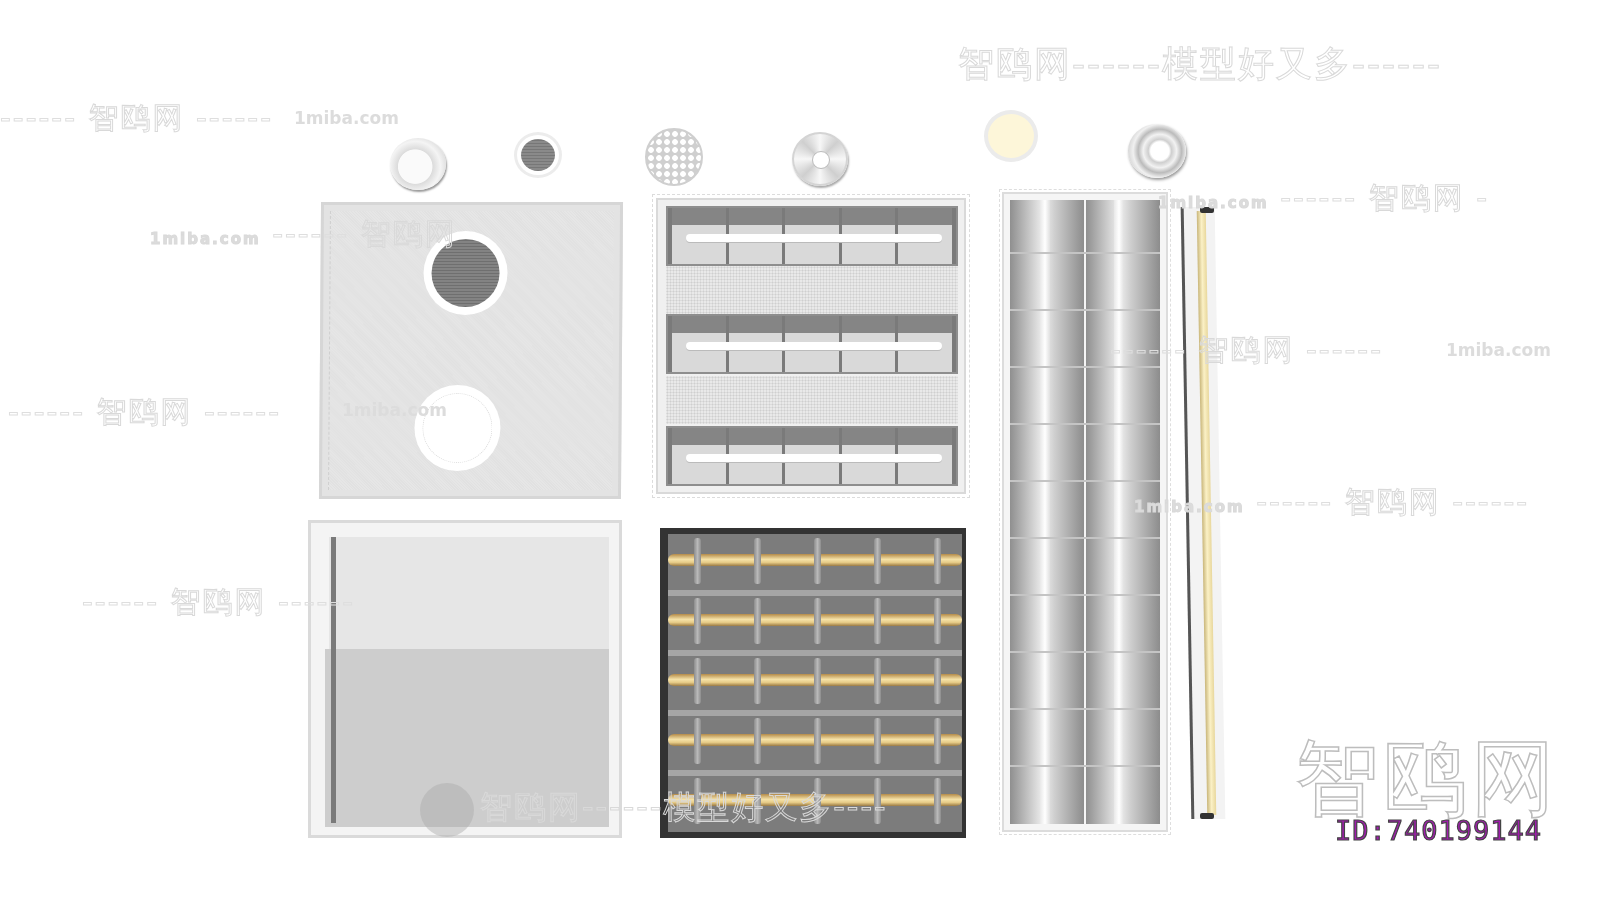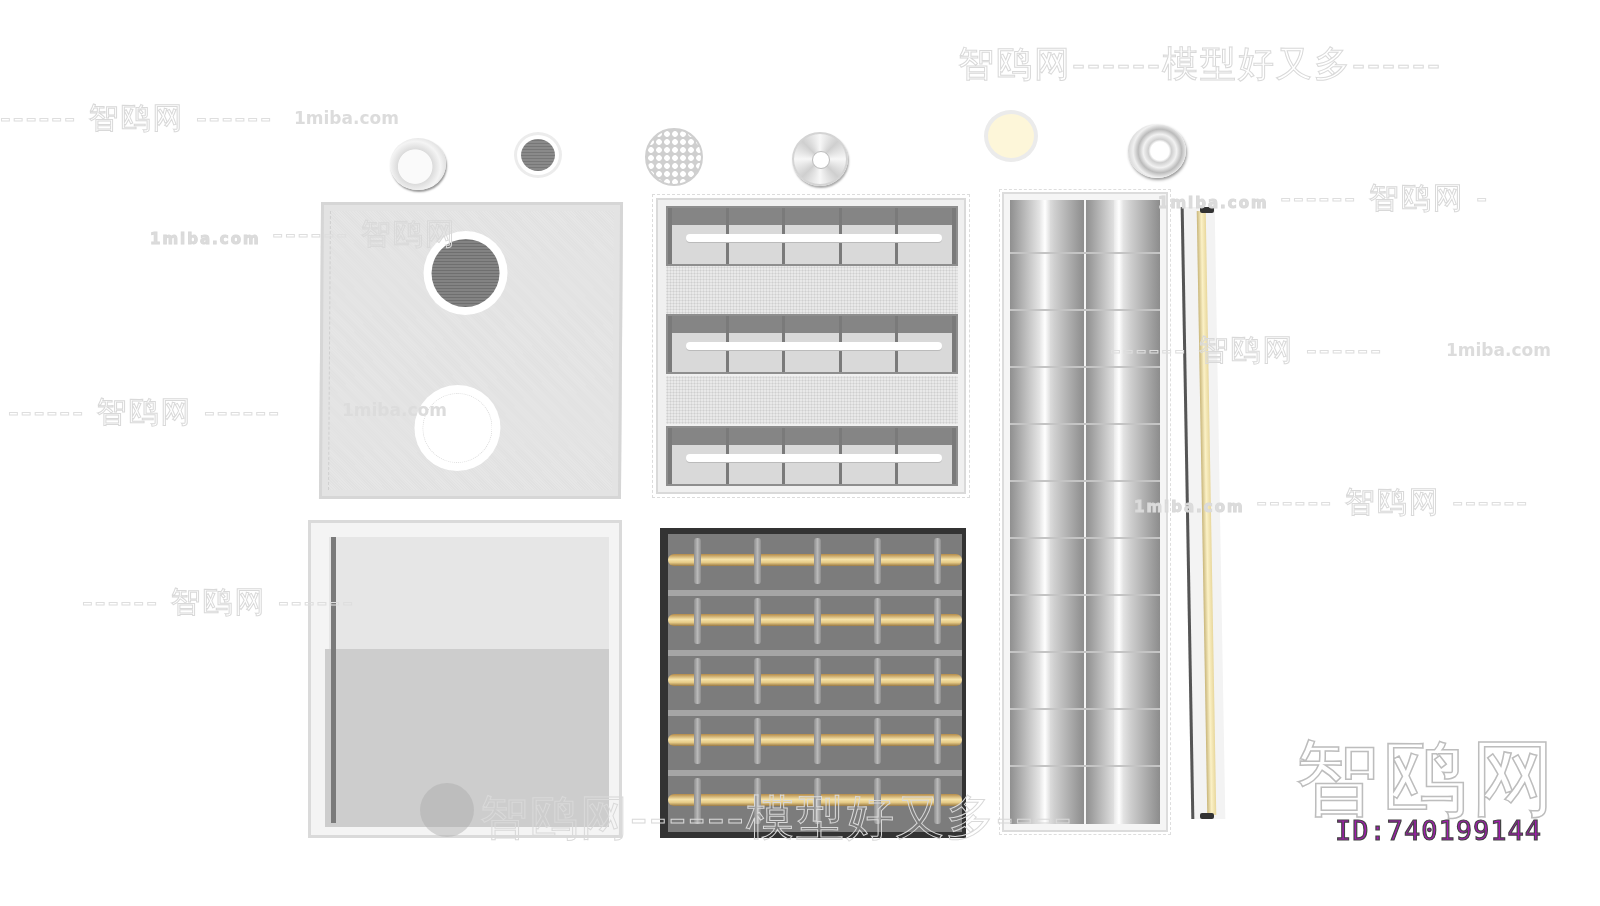--- a/index.html
+++ b/index.html
@@ -155,21 +155,21 @@
       <div class="cell"></div>
   </div>
 </div>
 
 <div class="abs p3">
   <div class="top"></div>
   <div class="bot"></div>
   <div class="edge"></div>
 </div>
 <div class="logo-wm"></div>
-<div class="wm" style="left:480px;top:786px;font-size:48px;">智鸥网------模型好又多----</div>
+<div class="wm" style="left:480px;top:786px;font-size:32px;">智鸥网------模型好又多----</div>
 
 <div class="abs p4">
   <div class="grid">
     <div class="hbar" style="top:56px;"></div>
     <div class="hbar" style="top:116px;"></div>
     <div class="hbar" style="top:176px;"></div>
     <div class="hbar" style="top:236px;"></div>
 
     <div class="gtube" style="top:20px;"></div>
     <div class="gtube" style="top:80px;"></div>

